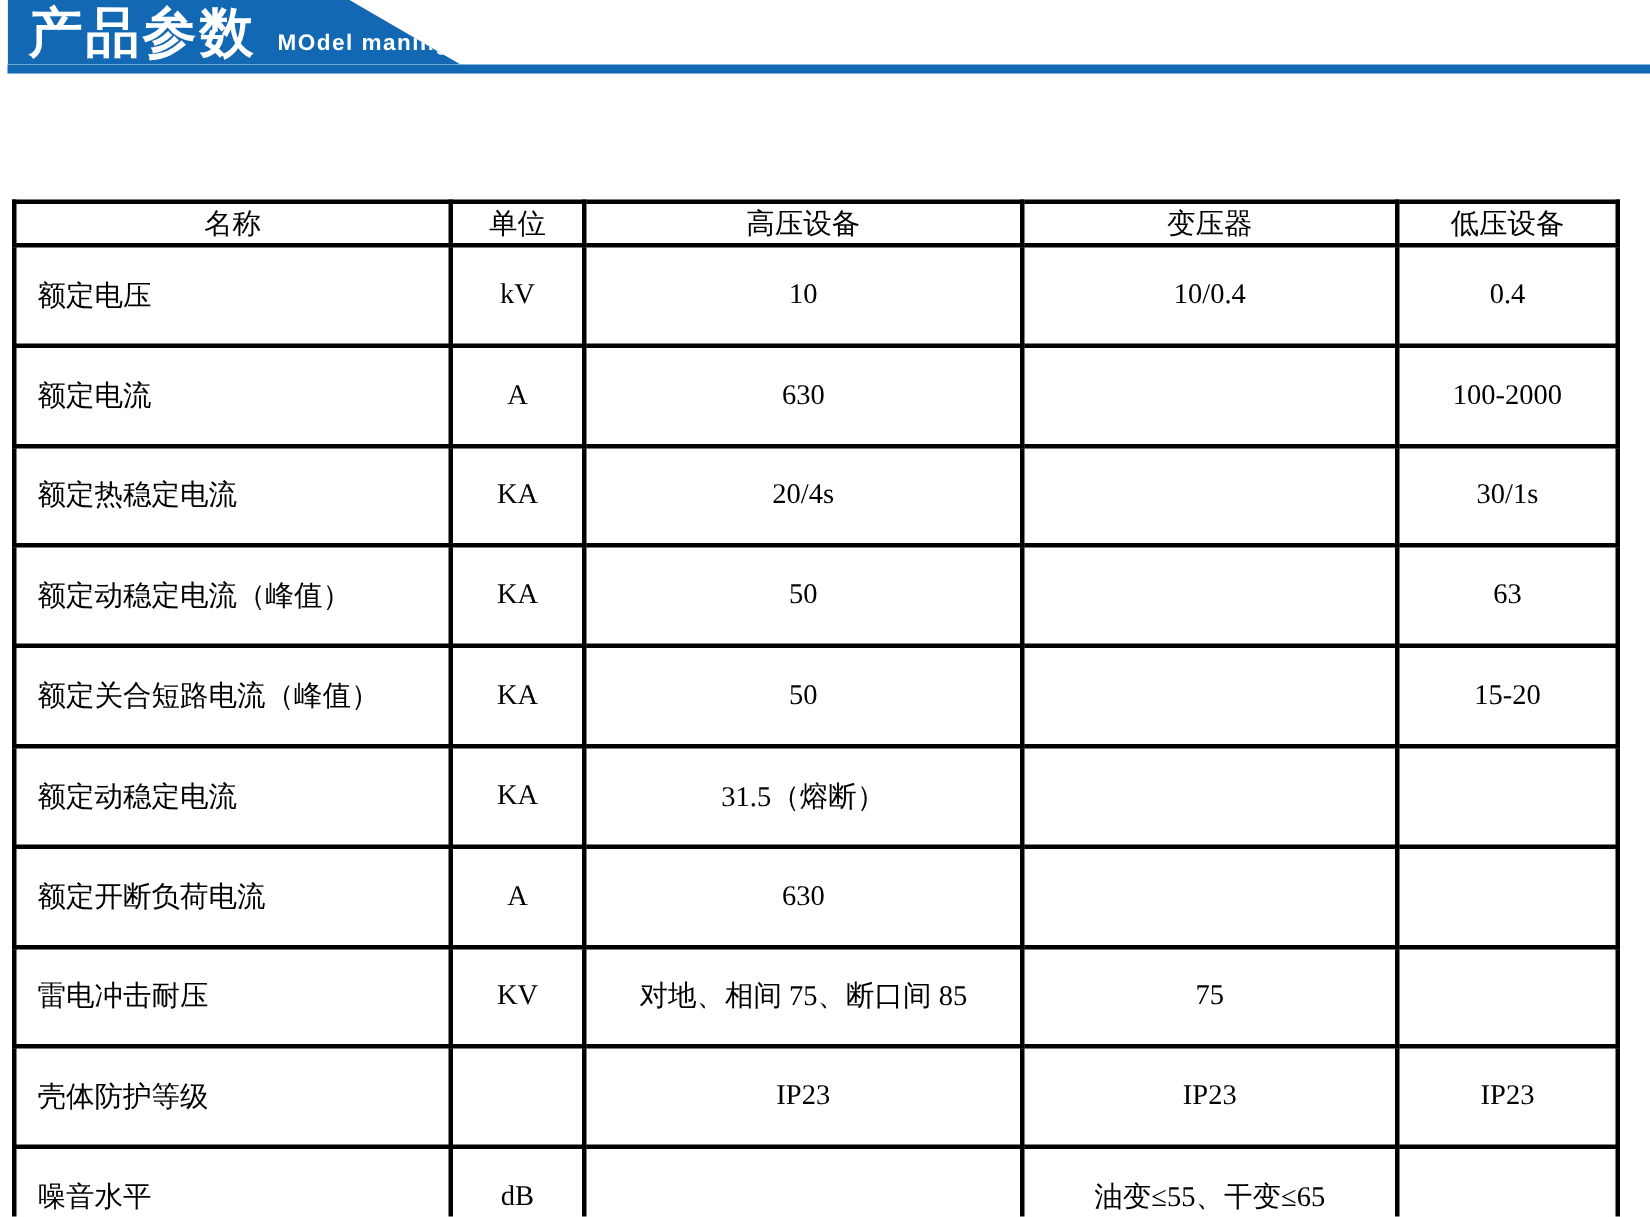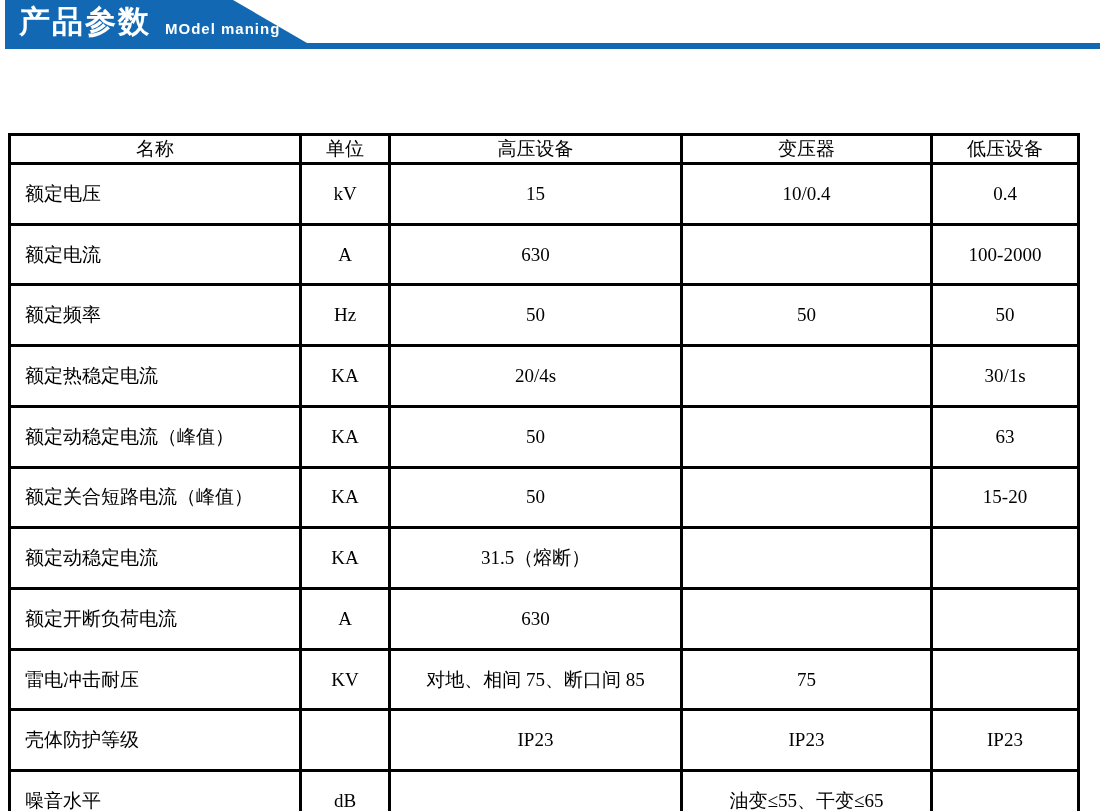--- a/index.html
+++ b/index.html
@@ -20,21 +20,21 @@
     width: 340px;
     height: 43px;
     background: #1268b2;
     clip-path: polygon(0 0, 228px 0, 302px 100%, 0 100%);
     display: flex;
     align-items: center;
   }
   .banner-title {
     font-family: "Liberation Sans", "DejaVu Sans", sans-serif;
     font-weight: bold;
-    font-size: 31px;
+    font-size: 36px;
     color: #ffffff;
     margin-left: 14px;
     letter-spacing: 2px;
     line-height: 1;
   }
   .banner-subtitle {
     font-family: "Liberation Sans", "DejaVu Sans", sans-serif;
     font-weight: bold;
     font-size: 15px;
     color: #ffffff;
@@ -106,37 +106,30 @@
         <th>单位</th>
         <th>高压设备</th>
         <th>变压器</th>
         <th>低压设备</th>
       </tr>
     </thead>
     <tbody>
         <tr>
           <td class="name-col">额定电压</td>
           <td>kV</td>
-          <td>15</td>
+          <td>10</td>
           <td>10/0.4</td>
           <td>0.4</td>
         </tr>
         <tr>
           <td class="name-col">额定电流</td>
           <td>A</td>
           <td>630</td>
           <td></td>
           <td>100-2000</td>
-        </tr>
-        <tr>
-          <td class="name-col">额定频率</td>
-          <td>Hz</td>
-          <td>50</td>
-          <td>50</td>
-          <td>50</td>
         </tr>
         <tr>
           <td class="name-col">额定热稳定电流</td>
           <td>KA</td>
           <td>20/4s</td>
           <td></td>
           <td>30/1s</td>
         </tr>
         <tr>
           <td class="name-col">额定动稳定电流（峰值）</td>

